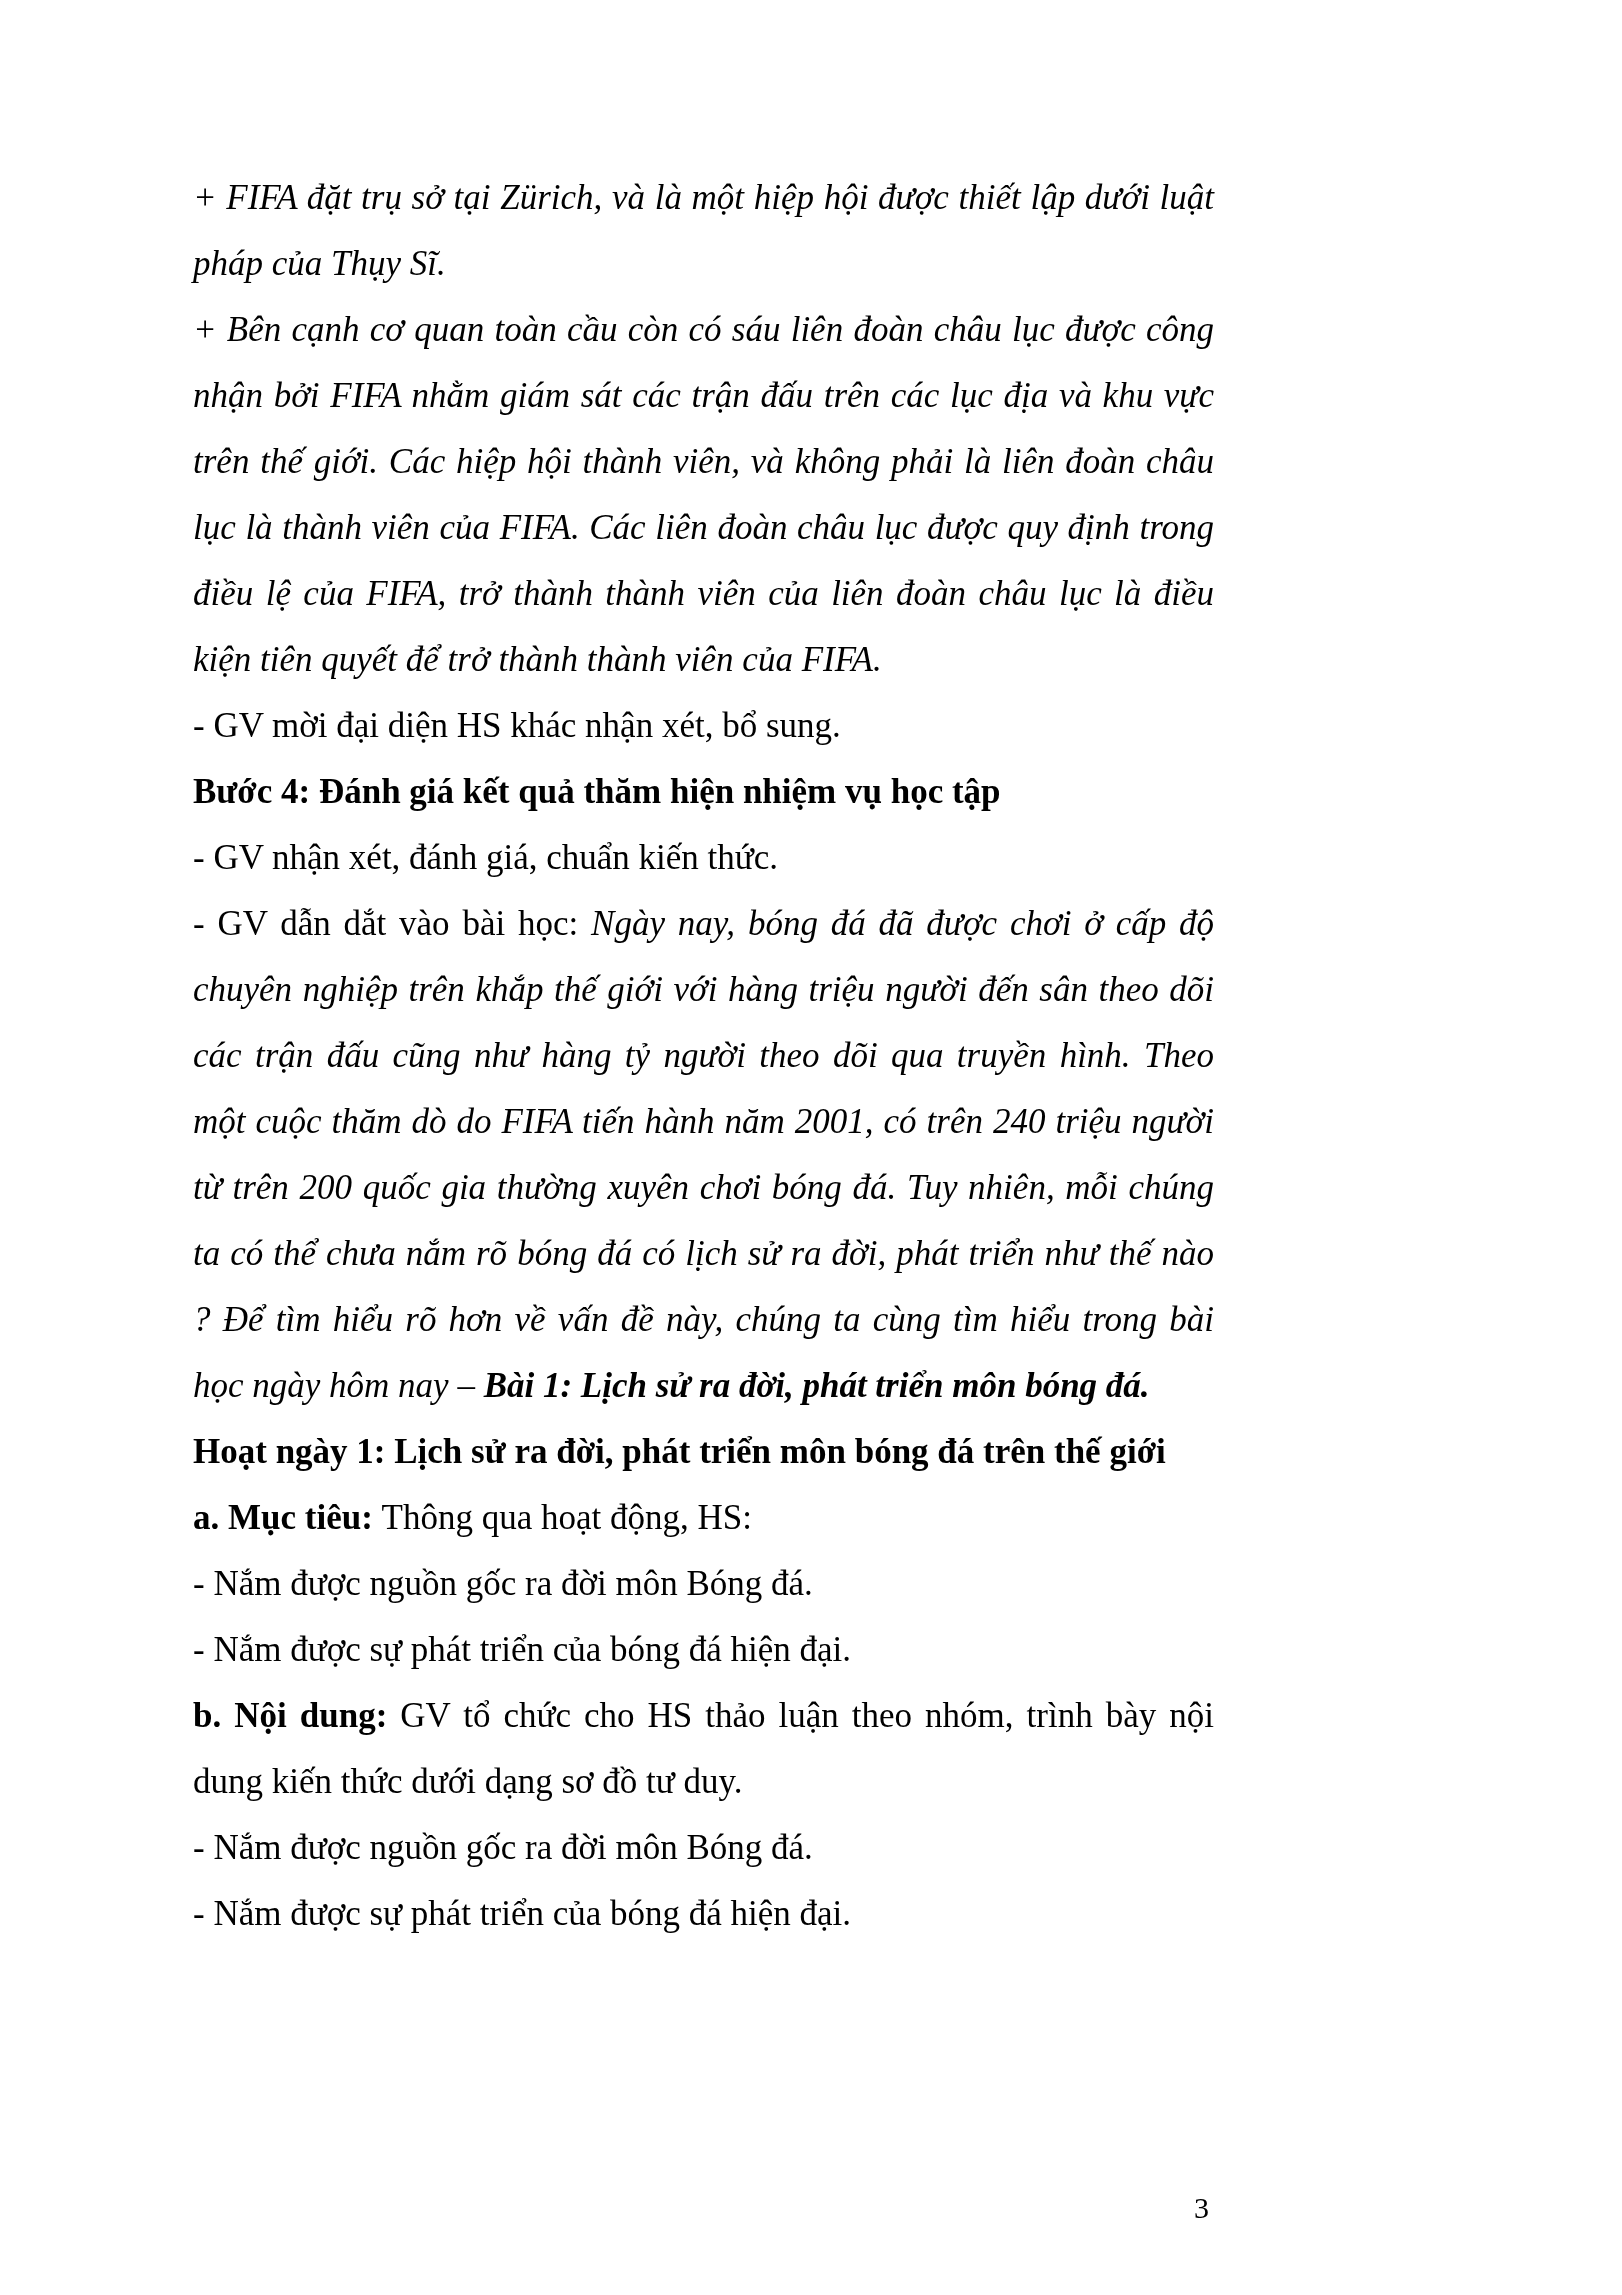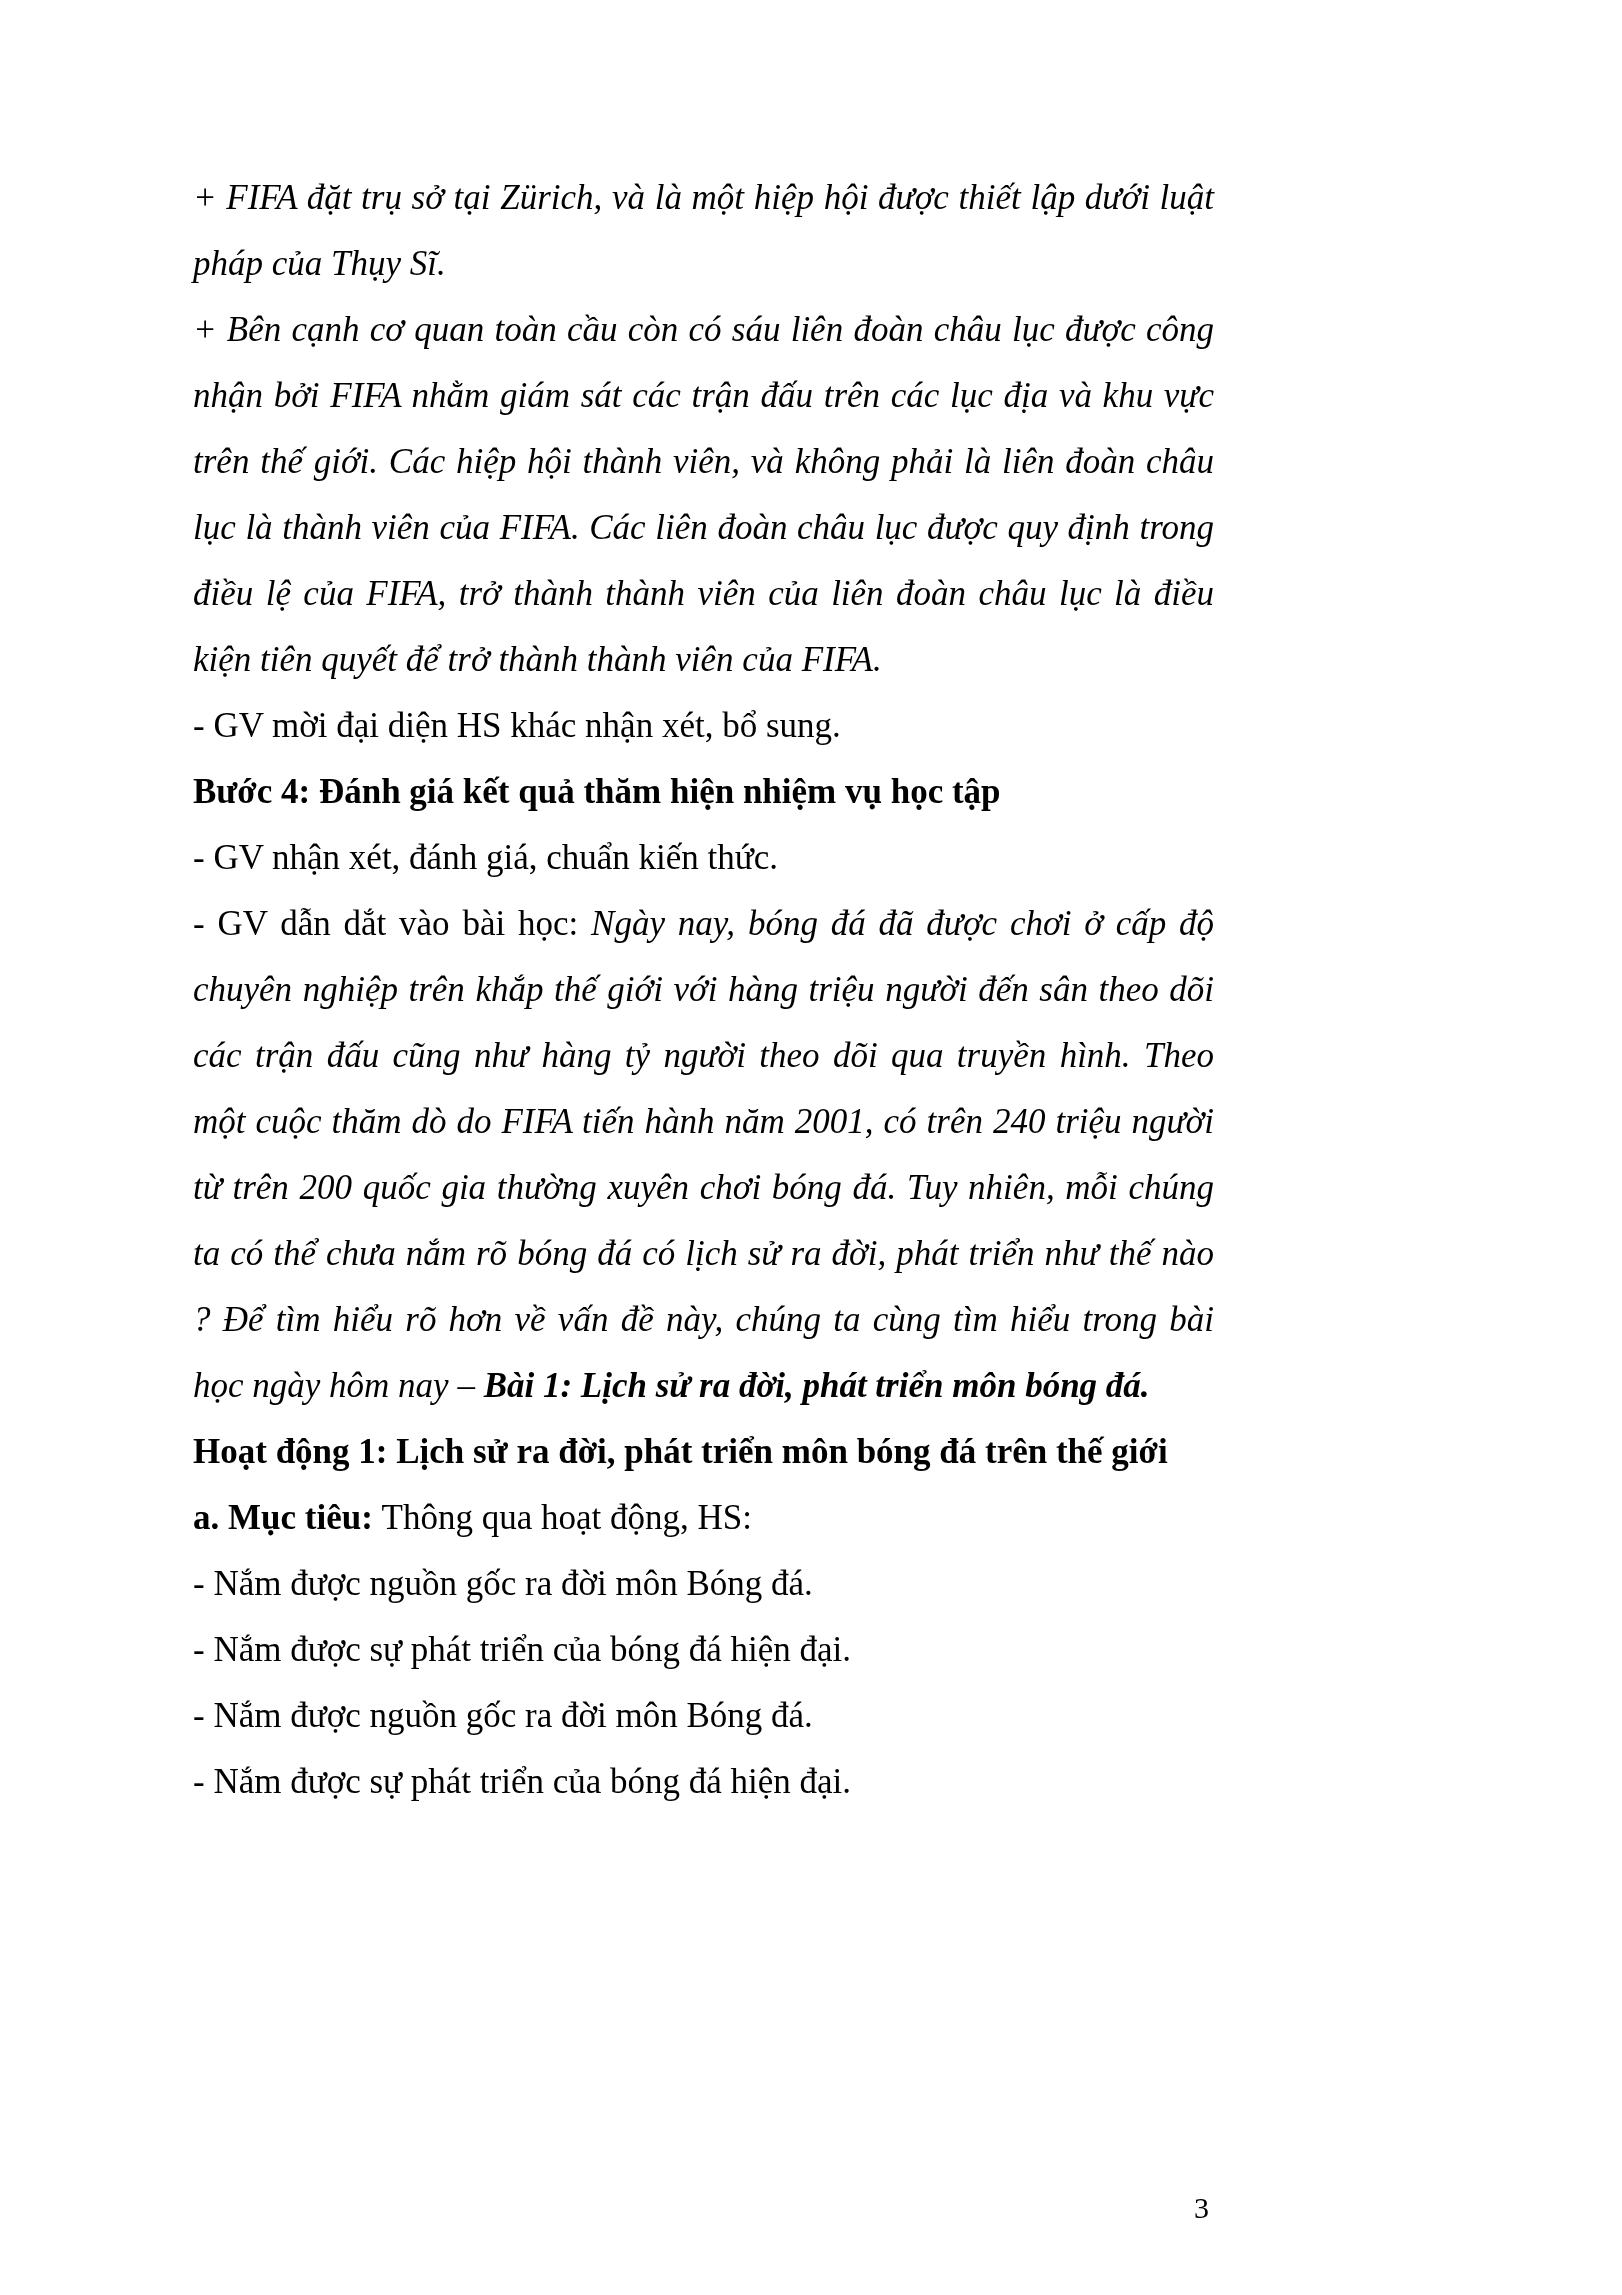--- a/index.html
+++ b/index.html
@@ -47,22 +47,23 @@
 <body>
 
 <div class="page">
   <div class="doc-body">
       <p><span class="run italic">+ FIFA đặt trụ sở tại Zürich, và là một hiệp hội được thiết lập dưới luật pháp của Thụy Sĩ.</span></p>
       <p><span class="run italic">+ Bên cạnh cơ quan toàn cầu còn có sáu liên đoàn châu lục được công nhận bởi FIFA nhằm giám sát các trận đấu trên các lục địa và khu vực trên thế giới. Các hiệp hội thành viên, và không phải là liên đoàn châu lục là thành viên của FIFA. Các liên đoàn châu lục được quy định trong điều lệ của FIFA, trở thành thành viên của liên đoàn châu lục là điều kiện tiên quyết để trở thành thành viên của FIFA.</span></p>
       <p><span class="run regular">- GV mời đại diện HS khác nhận xét, bổ sung.</span></p>
       <p><span class="run bold">Bước 4: Đánh giá kết quả thăm hiện nhiệm vụ học tập</span></p>
       <p><span class="run regular">- GV nhận xét, đánh giá, chuẩn kiến thức.</span></p>
       <p><span class="run regular">- GV dẫn dắt vào bài học: </span><span class="run italic">Ngày nay, bóng đá đã được chơi ở cấp độ chuyên nghiệp trên khắp thế giới với hàng triệu người đến sân theo dõi các trận đấu cũng như hàng tỷ người theo dõi qua truyền hình. Theo một cuộc thăm dò do FIFA tiến hành năm 2001, có trên 240 triệu người từ trên 200 quốc gia thường xuyên chơi bóng đá. Tuy nhiên, mỗi chúng ta có thể chưa nắm rõ bóng đá có lịch sử ra đời, phát triển như thế nào ? Để tìm hiểu rõ hơn về vấn đề này, chúng ta cùng tìm hiểu trong bài học ngày hôm nay – </span><span class="run bold-italic">Bài 1: Lịch sử ra đời, phát triển môn bóng đá.</span></p>
-      <p><span class="run bold">Hoạt động 1: Lịch sử ra đời, phát triển môn bóng đá trên thế giới</span></p>
+      <p><span class="run bold">Hoạt ngày 1: Lịch sử ra đời, phát triển môn bóng đá trên thế giới</span></p>
       <p><span class="run bold">a. Mục tiêu: </span><span class="run regular">Thông qua hoạt động, HS:</span></p>
       <p><span class="run regular">- Nắm được nguồn gốc ra đời môn Bóng đá.</span></p>
       <p><span class="run regular">- Nắm được sự phát triển của bóng đá hiện đại.</span></p>
+      <p><span class="run bold">b. Nội dung: </span><span class="run regular">GV tổ chức cho HS thảo luận theo nhóm, trình bày nội dung kiến thức dưới dạng sơ đồ tư duy.</span></p>
       <p><span class="run regular">- Nắm được nguồn gốc ra đời môn Bóng đá.</span></p>
       <p><span class="run regular">- Nắm được sự phát triển của bóng đá hiện đại.</span></p>
     </div>
   <div class="page-number">3</div>
 </div>
 
 
 </body></html>

